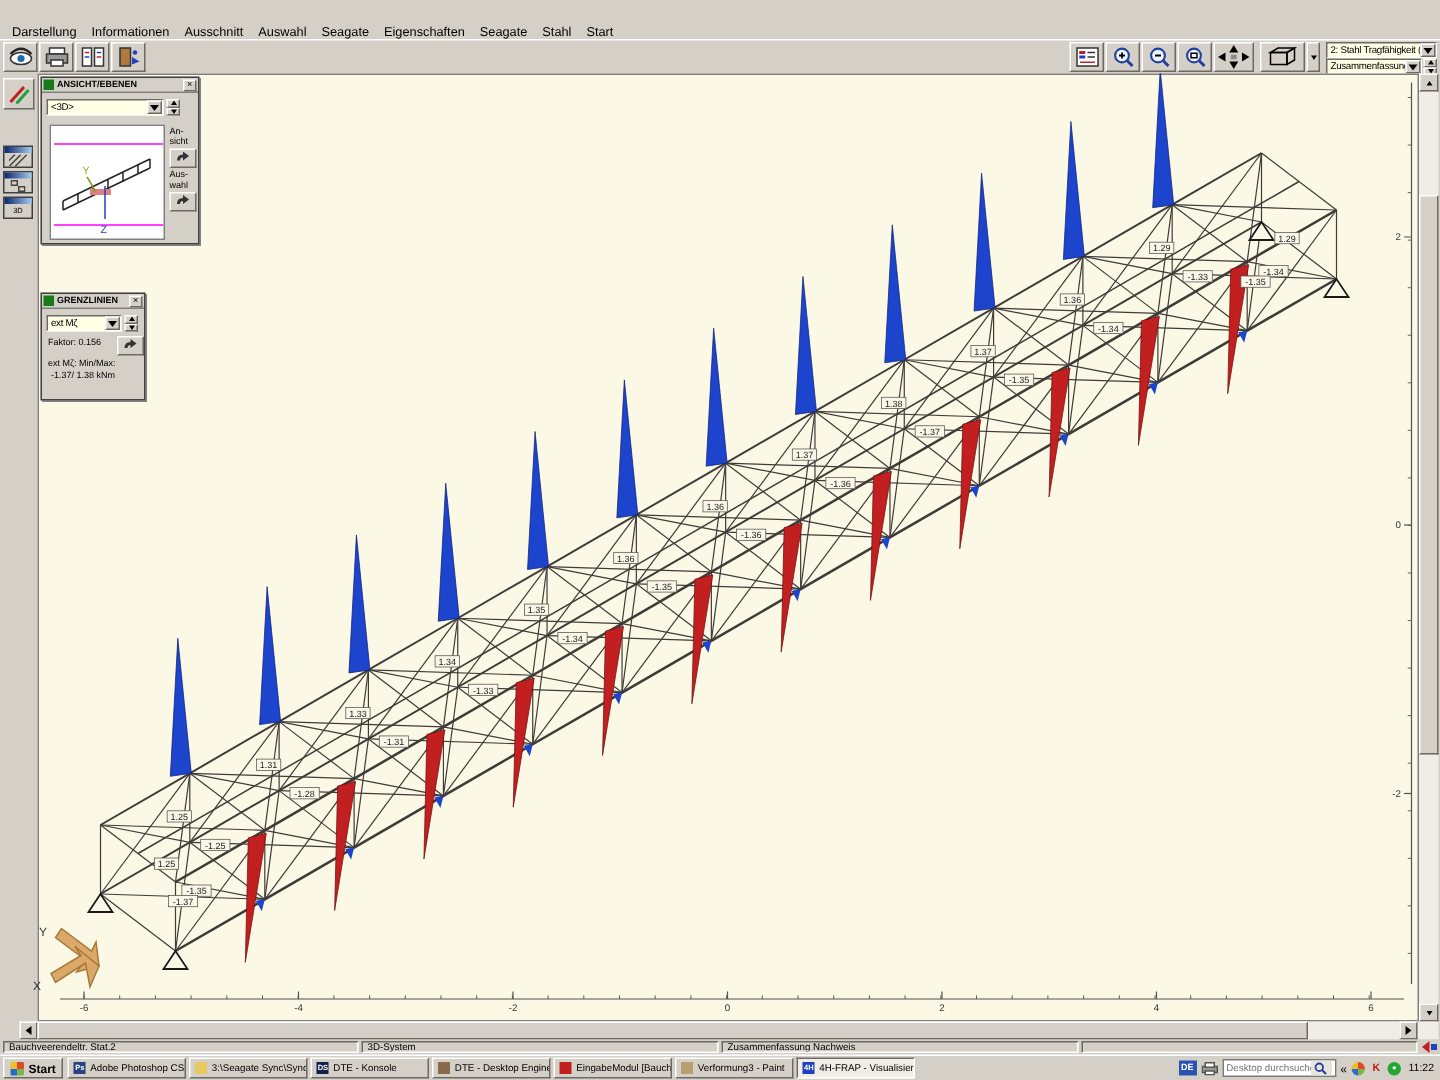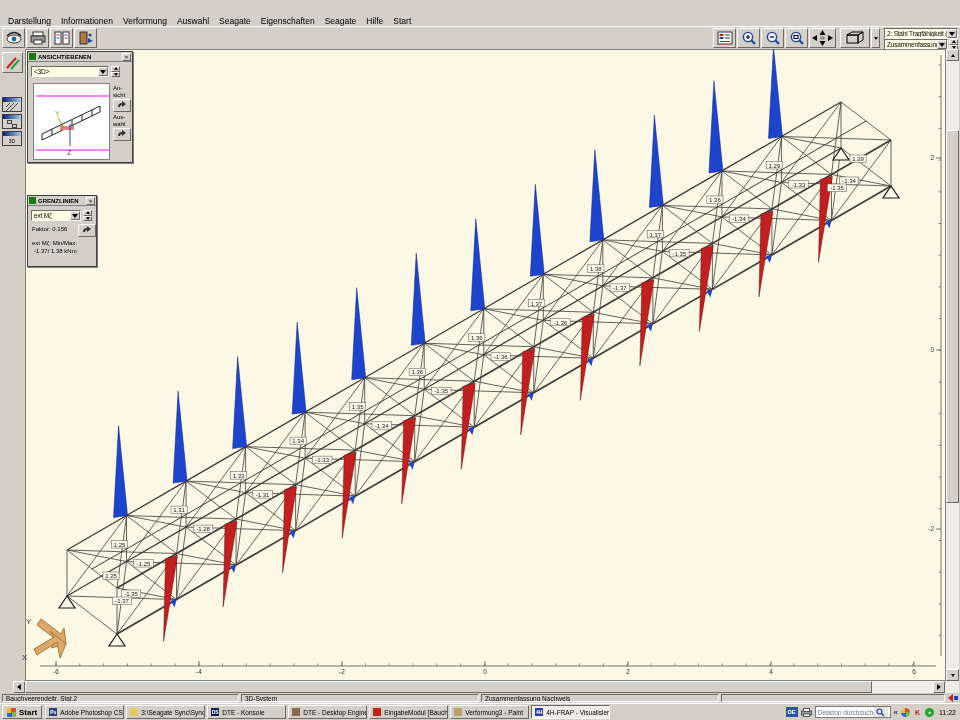--- a/index.html
+++ b/index.html
@@ -104,26 +104,26 @@
 </style>
 </head>
 <body>
 
 <div class="screen">
 
 
   <div class="menubar">
       <span class="menuitem">Darstellung</span>
       <span class="menuitem">Informationen</span>
-      <span class="menuitem">Verformung</span>
+      <span class="menuitem">Ausschnitt</span>
       <span class="menuitem">Auswahl</span>
       <span class="menuitem">Seagate</span>
       <span class="menuitem">Eigenschaften</span>
       <span class="menuitem">Seagate</span>
-      <span class="menuitem">Hilfe</span>
+      <span class="menuitem">Stahl</span>
       <span class="menuitem">Start</span>
     </div>
 
   <div class="toolbar">
     <span class="tbtn raised" style="left:2px">
       <svg width="18" height="14">
         <path d="M2 5 Q9 -2 16 5" fill="none" stroke="#222" stroke-width="1.5"></path>
         <ellipse cx="9" cy="8" rx="7" ry="4" fill="#fff" stroke="#333"></ellipse>
         <circle cx="9" cy="8" r="2.4" fill="#1c6aa8"></circle>
       </svg>

